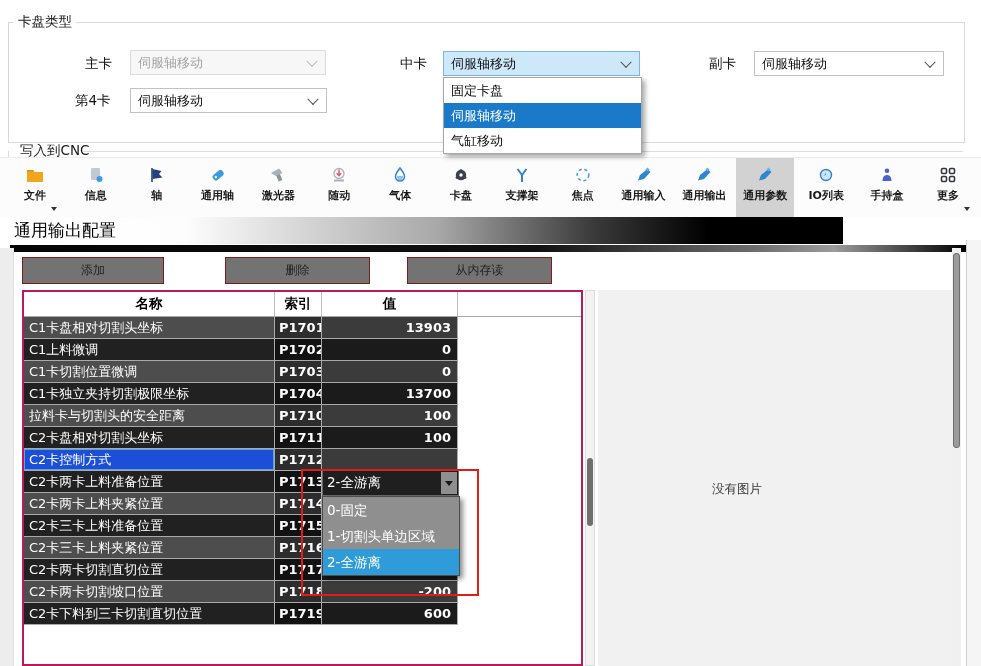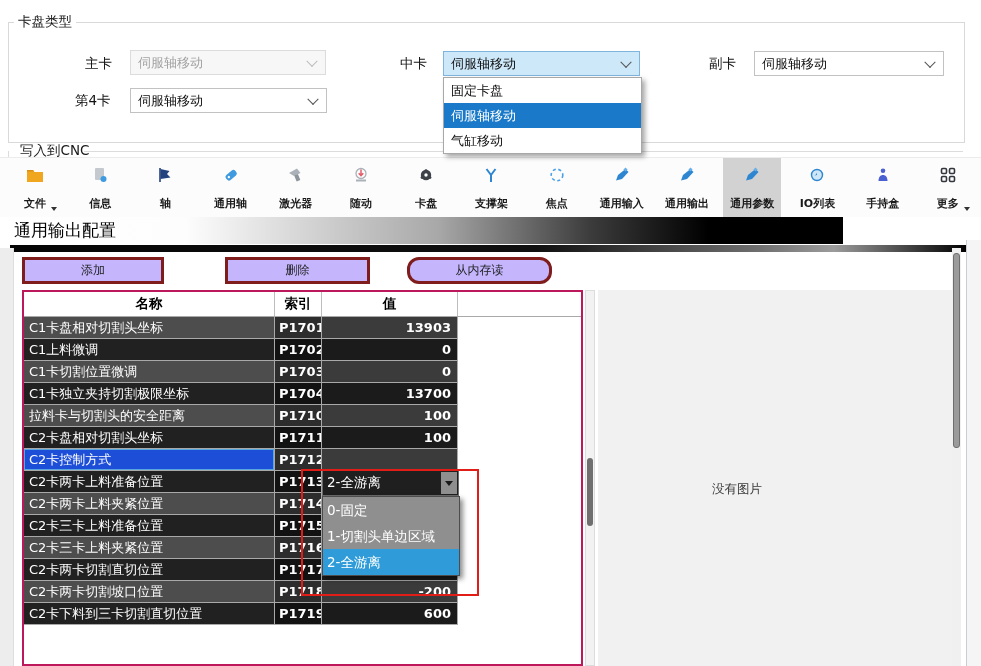--- a/index.html
+++ b/index.html
@@ -29,34 +29,34 @@
   .droplist .item.sel{background:#1a7ac9;color:#fff;}
 
   
   .toolbar{position:absolute;left:0;top:157px;width:981px;height:60px;background:#fcfcfc;
          border-top:1px solid #ececec;display:flex;justify-content:space-between;
          padding:0 4px 0 6px;box-sizing:border-box;z-index:5;}
   .tb-item{width:58px;display:flex;flex-direction:column;align-items:center;
          justify-content:flex-start;padding-top:7px;box-sizing:border-box;position:relative;}
   .tb-item.selected{background:#d2d2d2;}
   .tb-item .ticon{height:20px;display:flex;align-items:center;justify-content:center;}
-  .tb-item .tlabel{font-size:11px;font-weight:bold;color:#1a1a1a;margin-top:11px;white-space:nowrap;}
+  .tb-item .tlabel{font-size:11px;font-weight:bold;color:#1a1a1a;margin-top:3px;white-space:nowrap;}
   .tb-caret{position:absolute;bottom:6px;right:7px;width:0;height:0;
          border-left:3.5px solid transparent;border-right:3.5px solid transparent;
          border-top:4px solid #333;}
 
   
   .sect-title{position:absolute;left:0;top:217px;width:843px;height:27px;
       background:linear-gradient(90deg,#ffffff 0%,#fdfdfd 22%,#a8a8a8 52%,#3c3c3c 70%,#000 84%,#000 100%);}
   .sect-title span{position:absolute;left:14px;top:0;line-height:26px;font-size:17px;color:#000;}
   .sect-bar{position:absolute;left:10px;top:245px;width:958px;height:7px;
       background:linear-gradient(90deg,#050505 0%,#101010 55%,#6e6e6e 78%,#9c9c9c 86%,#2a2a2a 96%,#000 100%);}
 
   
-  .btn{position:absolute;top:257px;height:27px;background:#c4b5fd;border:3px solid #7f1d1d;
+  .btn{position:absolute;top:257px;height:27px;background:#737373;border:1px solid #7f1d1d;
        display:flex;align-items:center;justify-content:center;font-size:12px;color:#222;
        box-sizing:border-box;}
 
   
   .tbl{position:absolute;left:22px;top:290px;width:561px;height:376px;background:#fff;
        border:2px solid #be185d;box-sizing:border-box;overflow:hidden;}
   .thead{display:grid;grid-template-columns:251px 47px 136px auto;height:24px;
        border-bottom:1px solid #a9a9a9;background:#fff;}
   .thead div{display:flex;align-items:center;justify-content:center;font-size:13.5px;
        font-weight:bold;color:#000;border-right:1px solid #bdbdbd;box-sizing:border-box;}
@@ -198,20 +198,29 @@
             <circle cx="9" cy="6.5" r="5" fill="none" stroke="#aab1b8" stroke-width="1.3"></circle>
             <path d="M9 2.5v6M6.7 6.2L9 8.6l2.3-2.4" stroke="#e35d6a" stroke-width="1.5" fill="none"></path>
             <rect x="4" y="12.5" width="10" height="2" fill="#aab1b8"></rect>
           </svg>
       </span>
       <span class="tlabel">随动</span>
     </div>
     <div class="tb-item">
       <span class="ticon">
         <svg width="18" height="16" viewBox="0 0 18 16">
+            <path d="M9 1C6.5 4.5 4.5 6.5 4.5 9.5a4.5 4.5 0 009 0C13.5 6.5 11.5 4.5 9 1z" fill="none" stroke="#2e86d1" stroke-width="1.5"></path>
+            <path d="M6 10h6M6.5 12h5" stroke="#2e86d1" stroke-width="1"></path>
+          </svg>
+      </span>
+      <span class="tlabel">气体</span>
+    </div>
+    <div class="tb-item">
+      <span class="ticon">
+        <svg width="18" height="16" viewBox="0 0 18 16">
             <circle cx="9" cy="8" r="5.2" fill="#3d4148"></circle>
             <circle cx="9" cy="8" r="1.7" fill="#fff"></circle>
             <circle cx="9" cy="3.6" r="1.4" fill="#3d4148"></circle>
             <circle cx="5" cy="10.6" r="1.4" fill="#3d4148"></circle>
             <circle cx="13" cy="10.6" r="1.4" fill="#3d4148"></circle>
           </svg>
       </span>
       <span class="tlabel">卡盘</span>
     </div>
     <div class="tb-item">
@@ -291,21 +300,21 @@
     </div>
   </div>
 
   <div class="sect-title">
     <span>通用输出配置</span>
   </div>
   <div class="sect-bar"></div>
 
   <div class="btn" style="left:22px;width:142px;">添加</div>
   <div class="btn" style="left:225px;width:145px;">删除</div>
-  <div class="btn" style="left:407px;width:145px;border-radius:12px;">从内存读</div>
+  <div class="btn" style="left:407px;width:145px;">从内存读</div>
 
   <div class="left-gutter"></div>
   <div class="img-panel"></div>
   <div class="noimg">没有图片</div>
 
   <div class="tbl">
     <div class="thead">
       <div>名称</div>
       <div>索引</div>
       <div>值</div>

